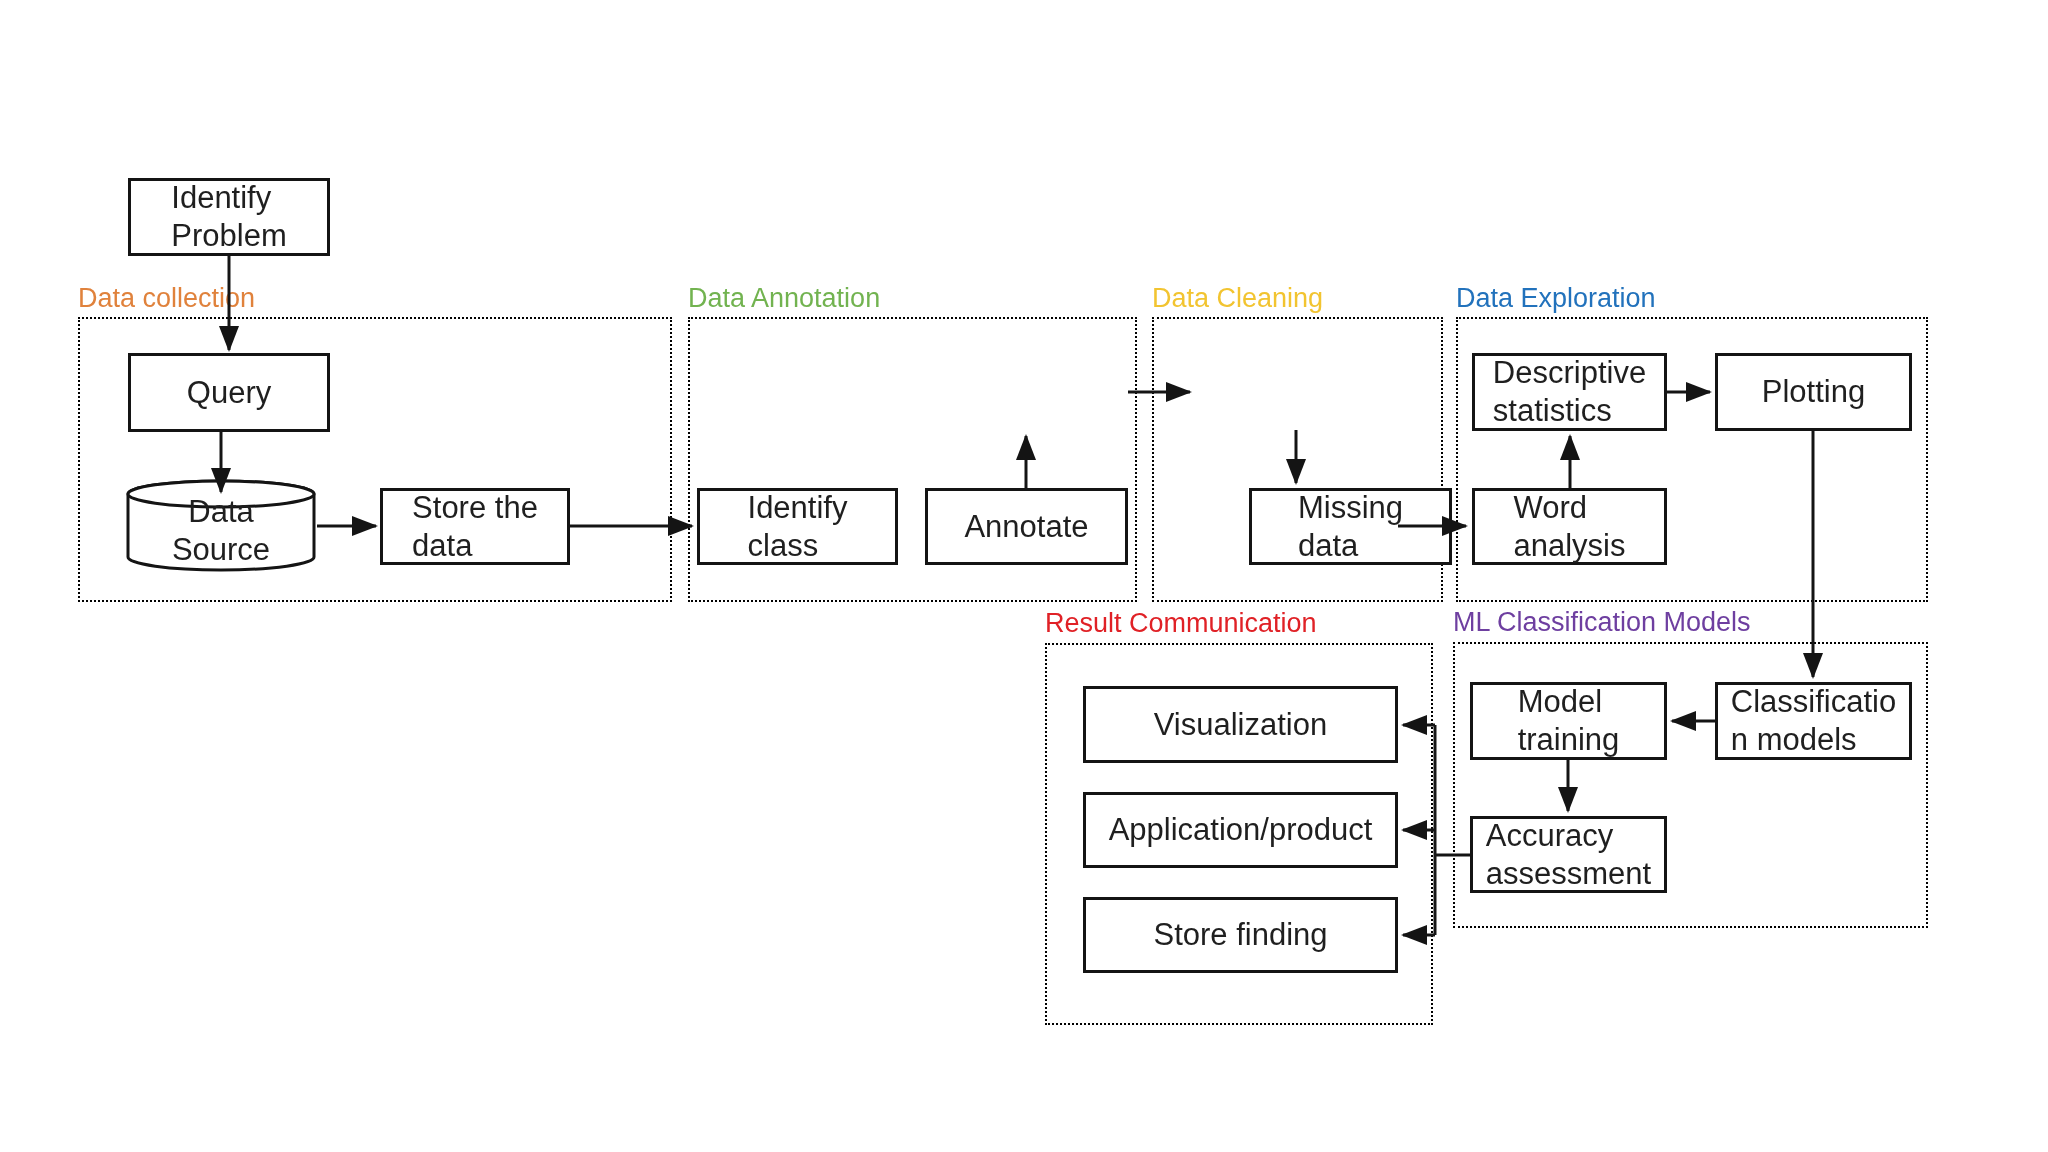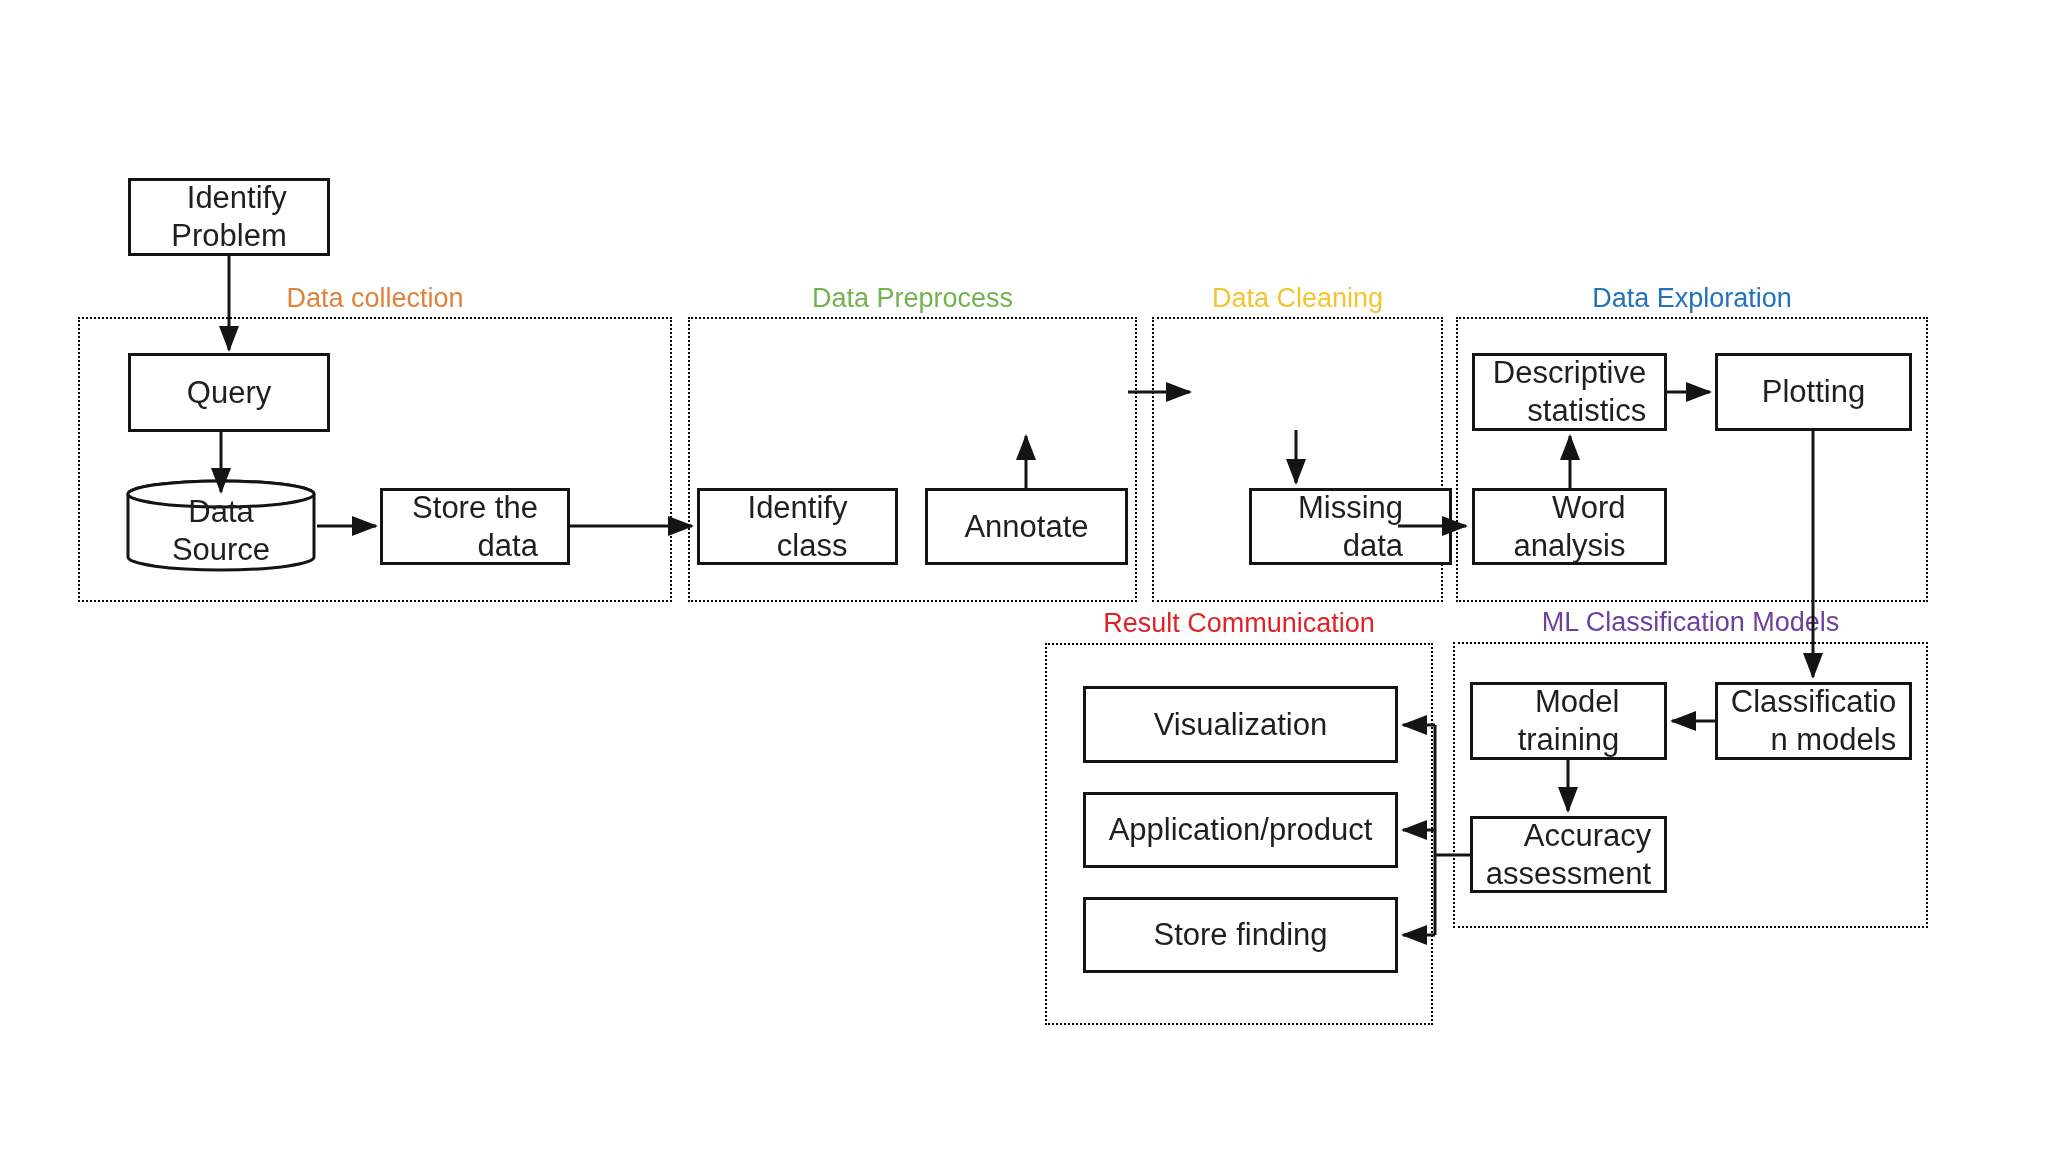--- a/index.html
+++ b/index.html
@@ -12,35 +12,34 @@
     overflow: hidden;
   }
   .node {
     position: absolute;
     box-sizing: border-box;
     background: #ffffff;
     border: 3px solid #141414;
     display: flex;
     align-items: center;
     justify-content: center;
-    text-align: right;
+    text-align: left;
     font-size: 31px;
     line-height: 38px;
     color: #1f1f1f;
     white-space: pre-line;
   }
   .group {
     position: absolute;
     box-sizing: border-box;
     border: 2px dotted #000000;
     background: transparent;
   }
   .group-label {
     position: absolute;
-    text-align: center;
     font-size: 27px;
     line-height: 34px;
     height: 34px;
   }
   .cyl {
     position: absolute;
   }
   .cyl-label {
     position: absolute;
     left: 0; top: 10px; right: 0; bottom: 0;
@@ -75,21 +74,21 @@
 <div id="canvas">
 
   <div class="group" style="left:78px;top:317px;width:594px;height:285px"></div>
   <div class="group" style="left:688px;top:317px;width:449px;height:285px"></div>
   <div class="group" style="left:1152px;top:317px;width:291px;height:285px"></div>
   <div class="group" style="left:1456px;top:317px;width:472px;height:285px"></div>
   <div class="group" style="left:1045px;top:643px;width:388px;height:382px"></div>
   <div class="group" style="left:1453px;top:642px;width:475px;height:286px"></div>
 
   <div class="group-label" style="left: 78px; top: 281px; width: 594px; color: rgb(224, 130, 60);">Data collection</div>
-  <div class="group-label" style="left: 688px; top: 281px; width: 449px; color: rgb(114, 179, 80);">Data Preprocess</div>
+  <div class="group-label" style="left: 688px; top: 281px; width: 449px; color: rgb(114, 179, 80);">Data Annotation</div>
   <div class="group-label" style="left: 1152px; top: 281px; width: 291px; color: rgb(242, 196, 48);">Data Cleaning</div>
   <div class="group-label" style="left: 1456px; top: 281px; width: 472px; color: rgb(34, 114, 188);">Data Exploration</div>
   <div class="group-label" style="left: 1045px; top: 606px; width: 388px; color: rgb(224, 33, 38);">Result Communication</div>
   <div class="group-label" style="left: 1453px; top: 605px; width: 475px; color: rgb(110, 63, 160);">ML Classification Models</div>
 
   <div class="node" style="left:128px;top:178px;width:202px;height:78px">Identify
 Problem</div>
   <div class="node" style="left:128px;top:353px;width:202px;height:79px">Query</div>
 
   <div class="cyl" style="left:125px;top:477px;width:192px;height:97px">

